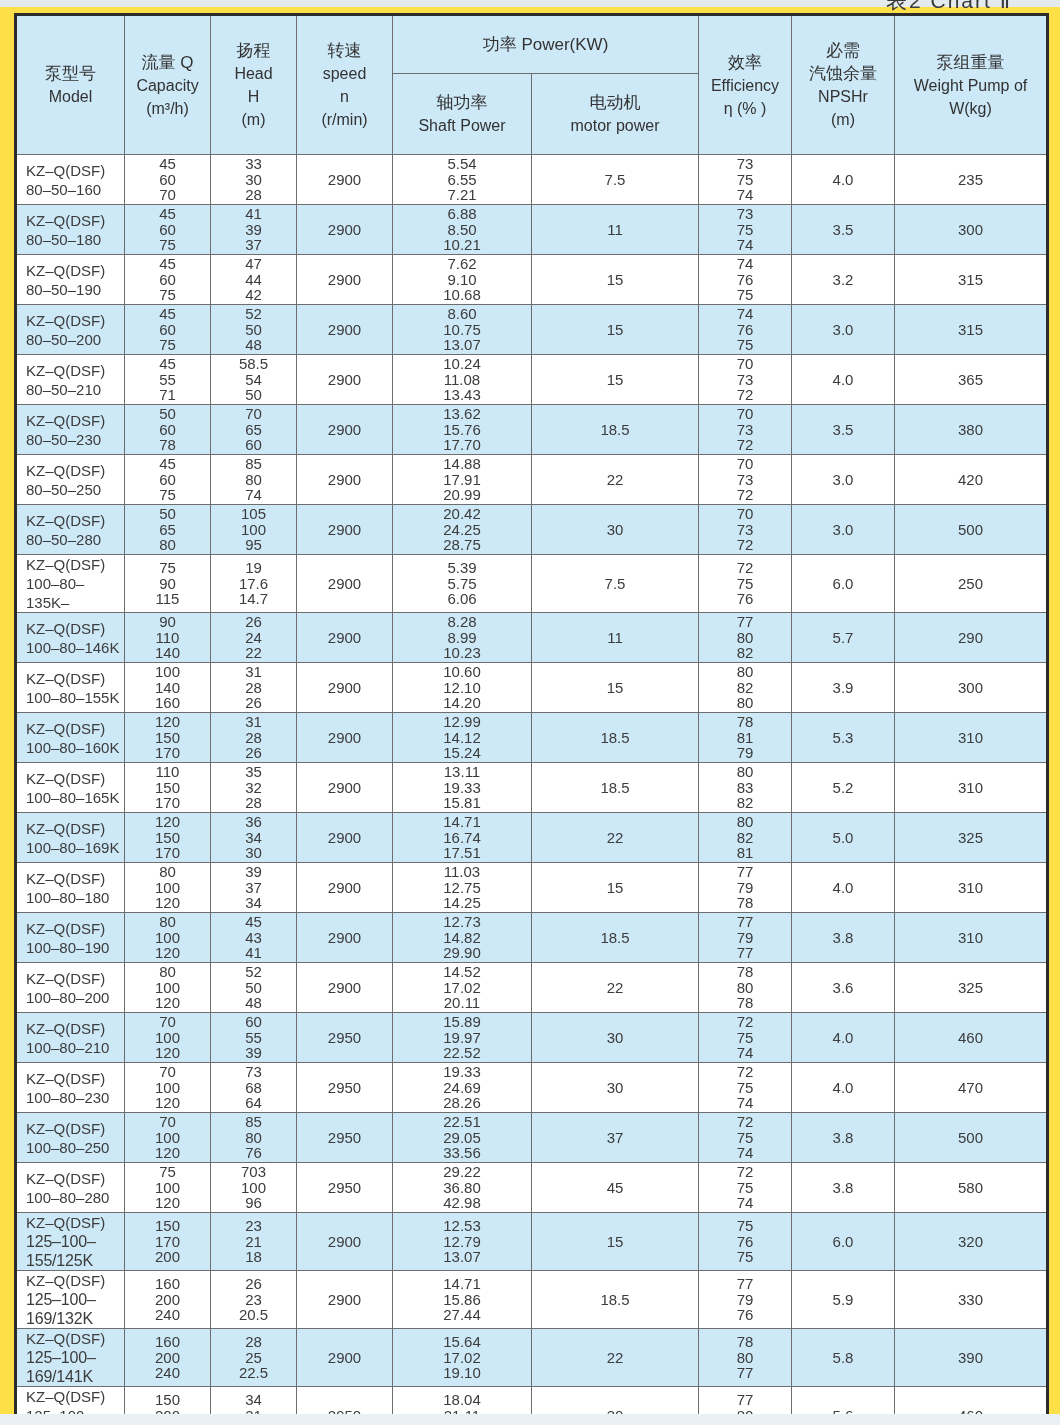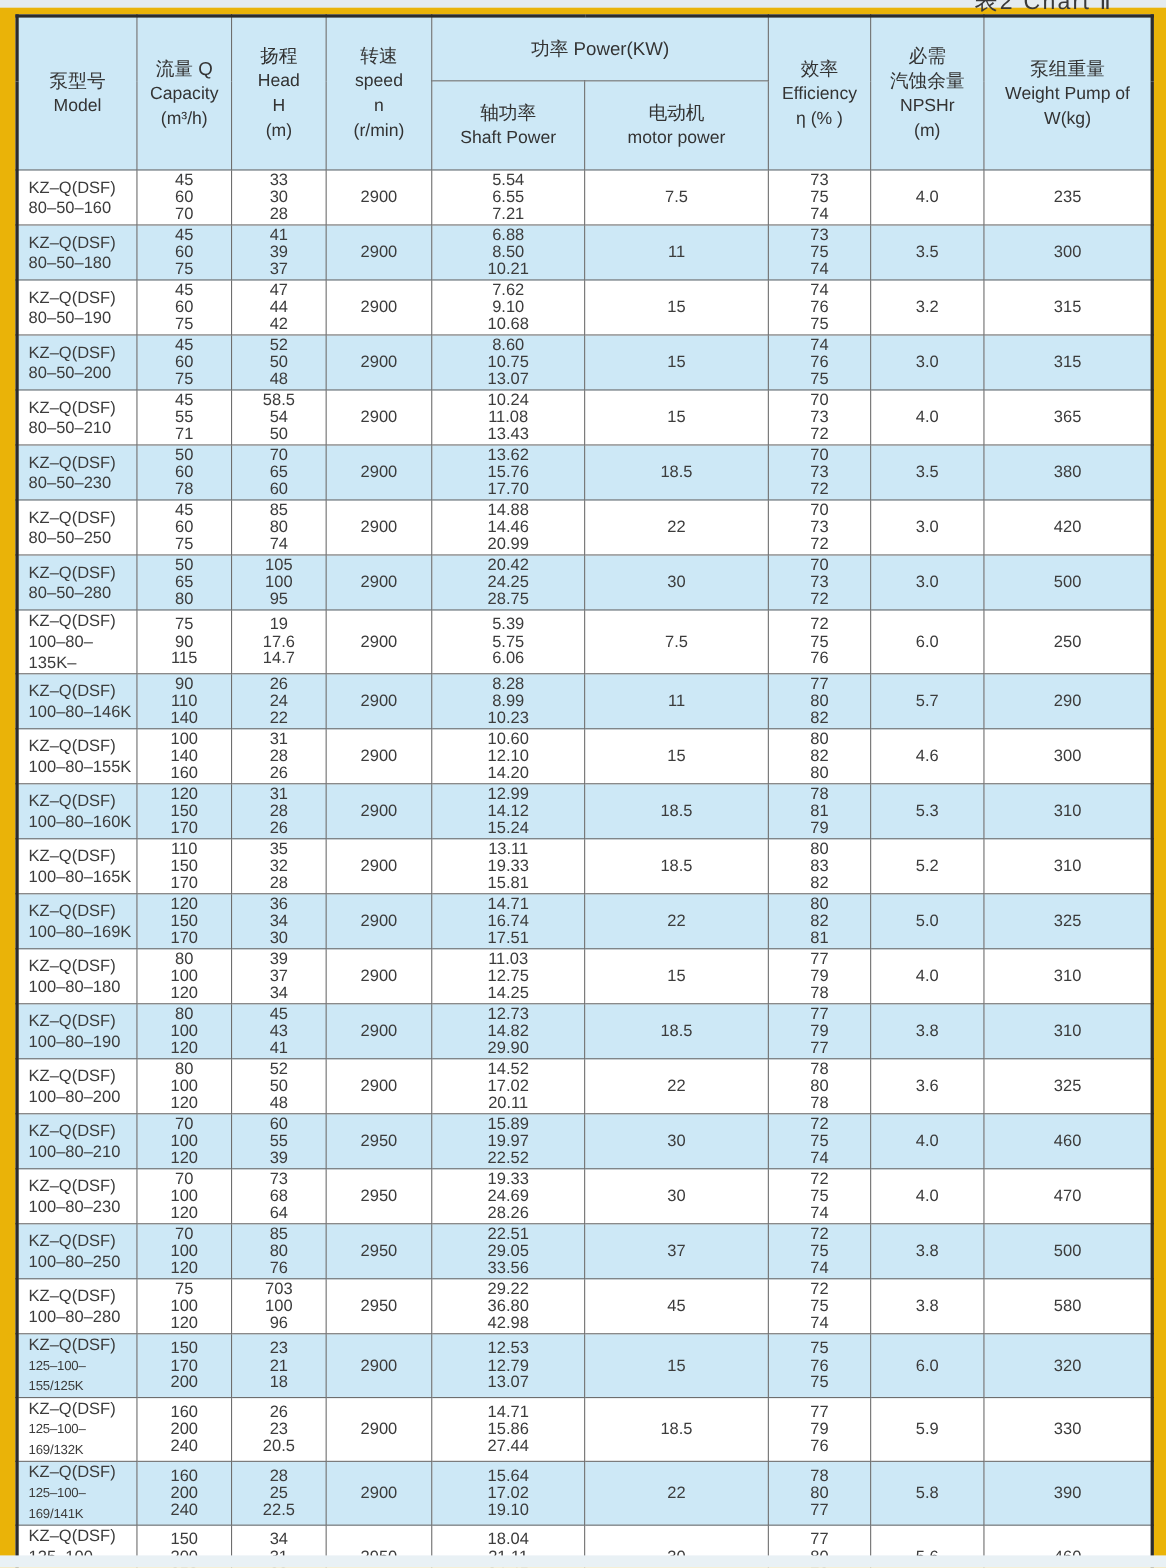--- a/index.html
+++ b/index.html
@@ -9,21 +9,21 @@
     height: 1425px;
     overflow: hidden;
     font-family: "Liberation Sans", "DejaVu Sans", sans-serif;
     background: #f8fafb;
   }
   .canvas {
     position: relative;
     width: 1060px;
     height: 1425px;
     overflow: hidden;
-    background: #eab308;
+    background: #fde047;
   }
   .top-strip {
     position: absolute;
     top: 0; left: 0;
     width: 100%; height: 7px;
     background: #e4ebef;
   }
   .bottom-strip {
     position: absolute;
     bottom: 0; left: 0;
@@ -75,21 +75,21 @@
     color: #3c3c3c;
   }
   tbody td div { line-height: 15.6px; }
   td.model {
     text-align: left;
     padding-left: 9px;
     font-size: 15px;
   }
   td.model div { line-height: 19px; }
   td.model div.condensed {
-    font-size: 12px;
+    font-size: 16px;
     letter-spacing: -0.2px;
   }
 </style>
 </head>
 <body>
 
 <div class="canvas">
   <div class="top-strip"></div>
   <div class="chart-note">表2 Chart Ⅱ</div>
 
@@ -351,21 +351,21 @@
             <div>75</div>
           </td>
           <td>
             <div>85</div>
             <div>80</div>
             <div>74</div>
           </td>
           <td>2900</td>
           <td>
             <div>14.88</div>
-            <div>14.46</div>
+            <div>17.91</div>
             <div>20.99</div>
           </td>
           <td>22</td>
           <td>
             <div>70</div>
             <div>73</div>
             <div>72</div>
           </td>
           <td>3.0</td>
           <td>420</td>
@@ -480,21 +480,21 @@
             <div>10.60</div>
             <div>12.10</div>
             <div>14.20</div>
           </td>
           <td>15</td>
           <td>
             <div>80</div>
             <div>82</div>
             <div>80</div>
           </td>
-          <td>4.6</td>
+          <td>3.9</td>
           <td>300</td>
         </tr>
         <tr class="alt">
           <td class="model">
             <div>KZ–Q(DSF)</div>
             <div>100–80–160K</div>
           </td>
           <td>
             <div>120</div>
             <div>150</div>

